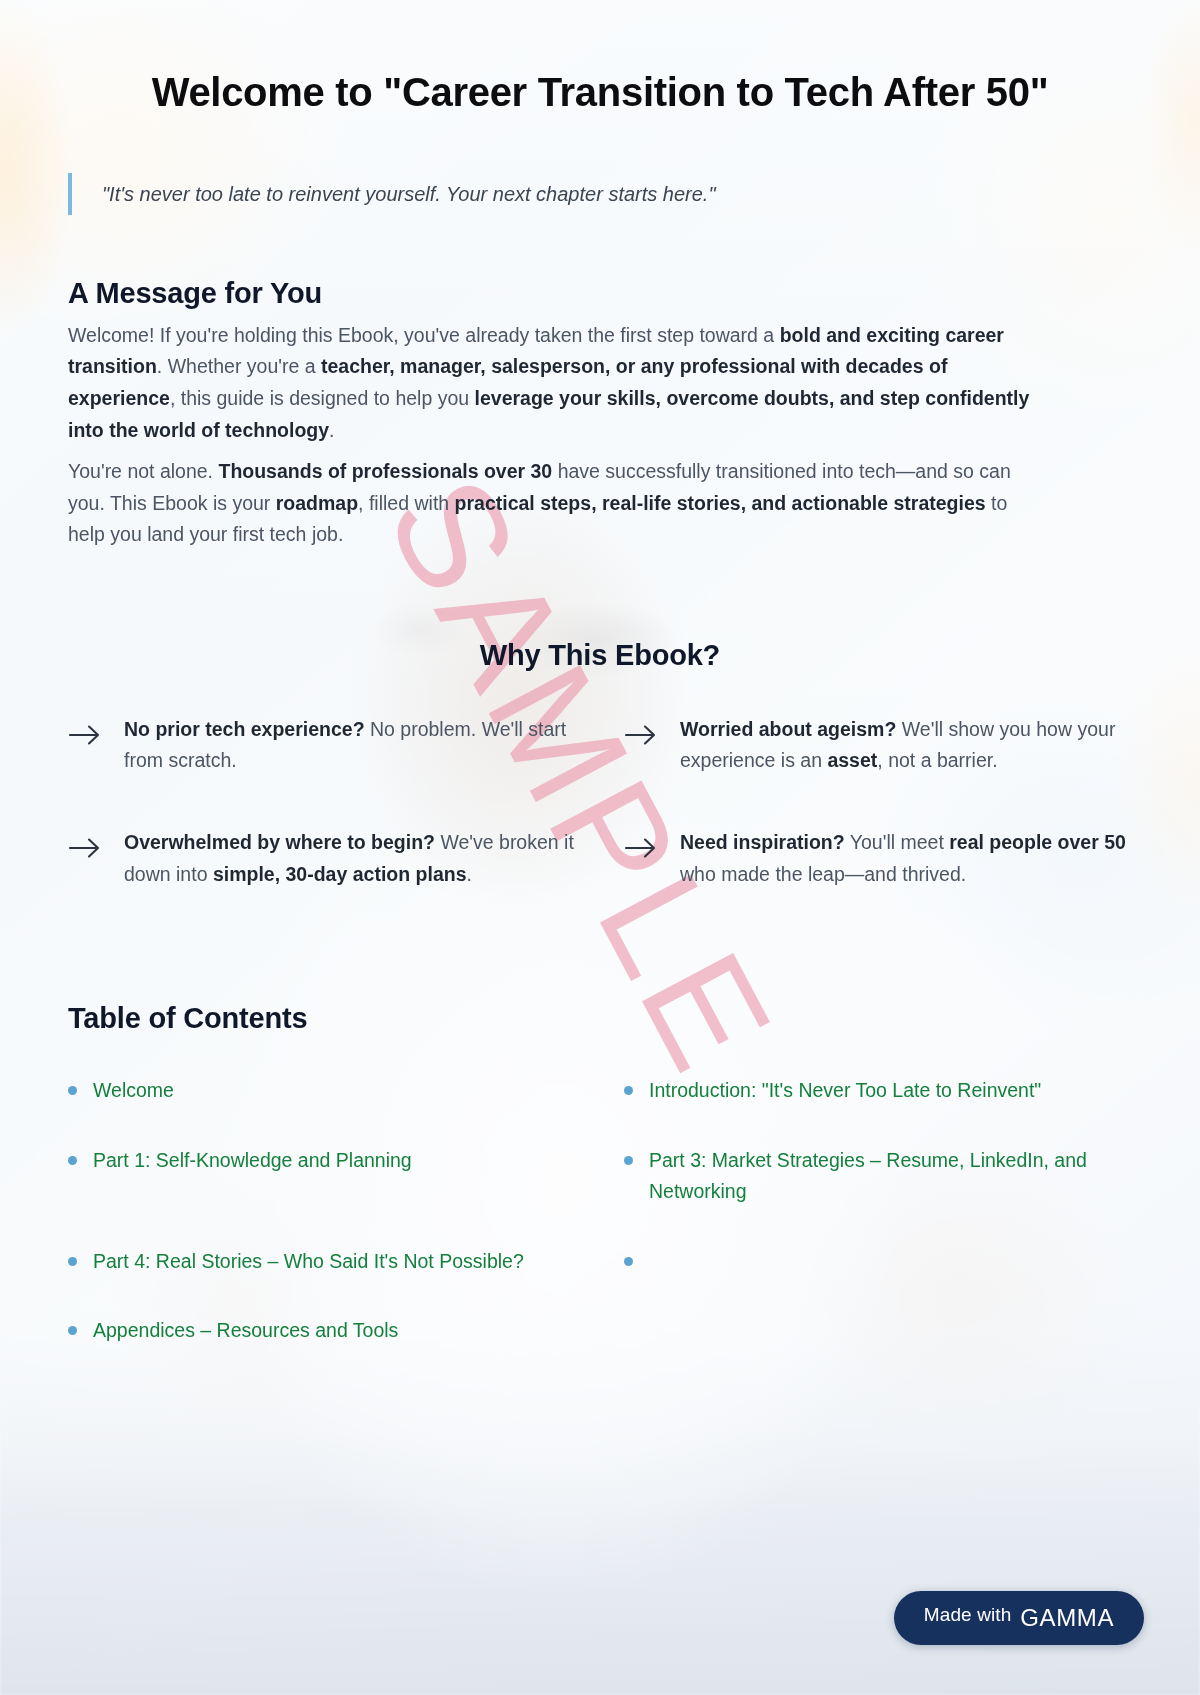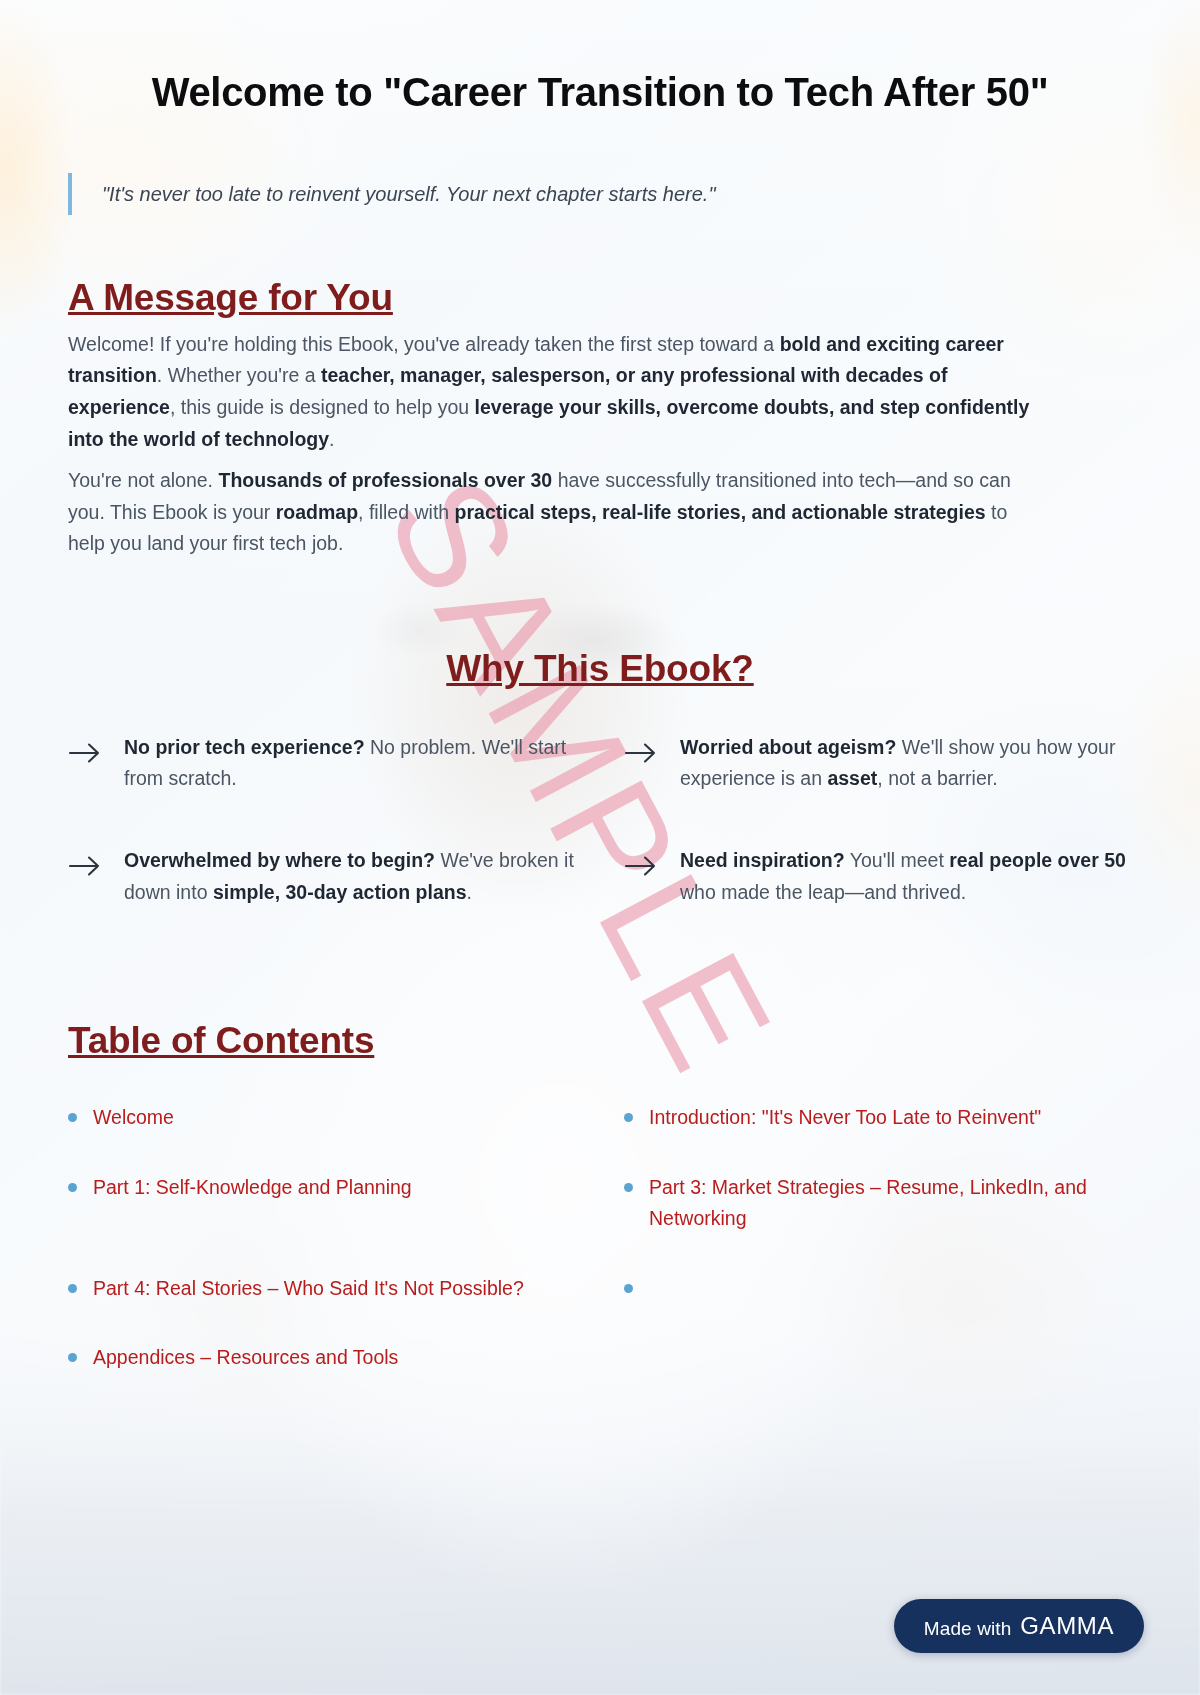--- a/index.html
+++ b/index.html
@@ -116,26 +116,25 @@
     border-left:4px solid #7db8e0;
   }
   .quote-text {
     font-size:20px;
     font-style:italic;
     color:#3b4452;
     line-height:1.5;
   }
 
   .section-heading {
-    font-size:37px;
+    font-size:29px;
     font-weight:bold;
-    color:#7f1d1d;
+    color:#0f172a;
     letter-spacing:-0.2px;
     margin:62px 0 0 0;
-    text-decoration:underline;
   }
 
   .body-para {
     font-size:19.5px;
     line-height:1.62;
     color:#4b5563;
     margin-top:10px;
     max-width:975px;
   }
   .body-para b { color:#1f2733; font-weight:bold; }
@@ -185,31 +184,31 @@
     flex:0 0 auto;
     width:9px;
     height:9px;
     border-radius:50%;
     background:#5ba3d0;
     margin-top:11px;
   }
   .toc-label {
     font-size:19.5px;
     line-height:1.62;
-    color:#b91c1c;
+    color:#15803d;
   }
 
   
   .gamma-badge {
     position:absolute;
     right:56px;
-    bottom:42px;
+    bottom:50px;
     z-index:6;
     display:flex;
-    align-items:flex-end;
+    align-items:flex-start;
     gap:9px;
     background:#17315f;
     color:#ffffff;
     border-radius:30px;
     padding:13px 30px;
     box-shadow:0 2px 10px rgba(20,40,80,0.28);
   }
   .gamma-made {
     font-size:19px;
     font-weight:400;

